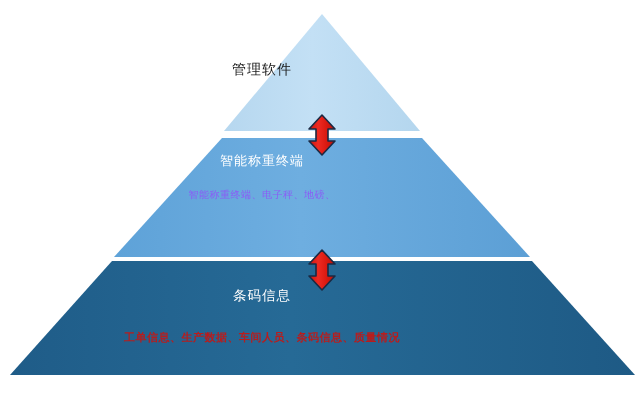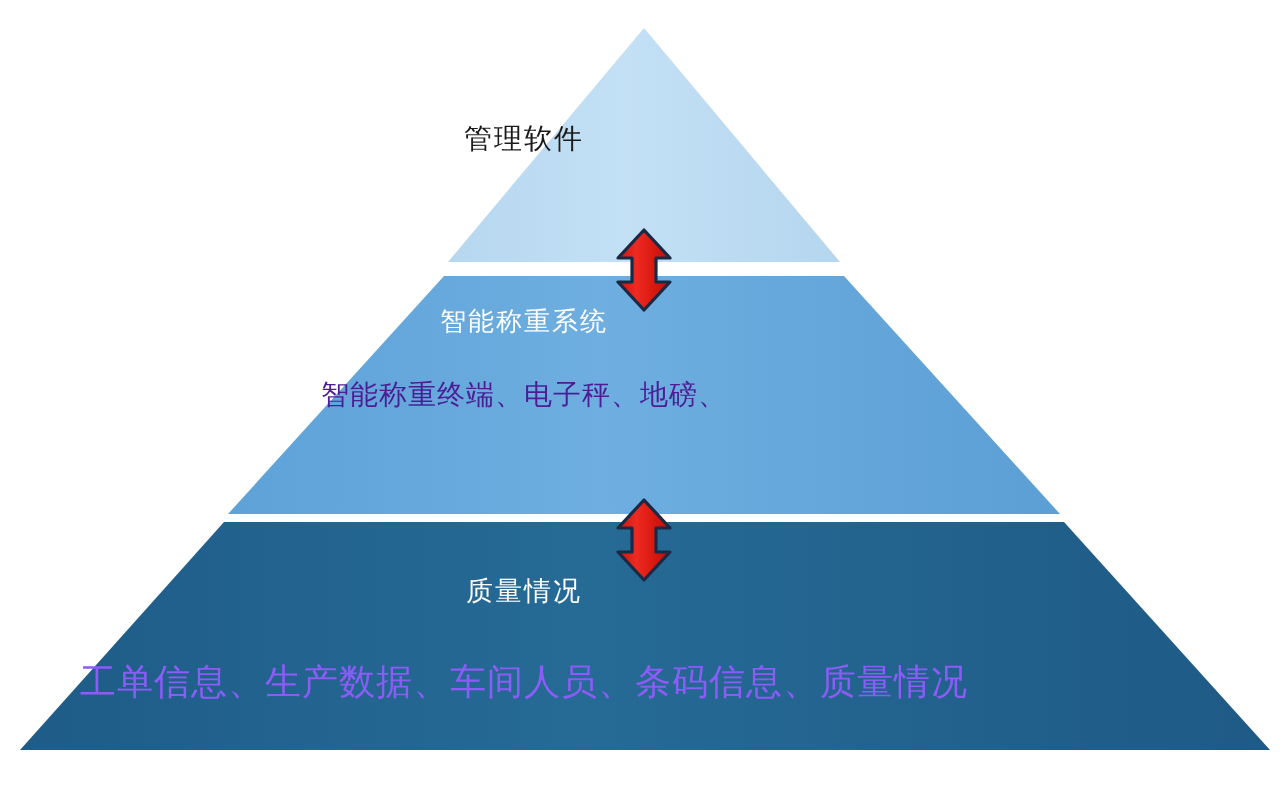--- a/index.html
+++ b/index.html
@@ -58,37 +58,38 @@
 
   
   #mid-tier-heading {
     top: 152px;
     color: #ffffff;
     font-size: 13px;
     letter-spacing: 1px;
   }
   #mid-tier-detail {
     top: 188px;
-    color: #4c1d95;
-    font-size: 14px;
+    color: #8b5cf6;
+    font-size: 10px;
     letter-spacing: 0.5px;
   }
 
   
   #bottom-tier-heading {
     top: 287px;
     color: #ffffff;
     font-size: 13.5px;
     letter-spacing: 1px;
   }
   #bottom-tier-detail {
     top: 330px;
-    color: #8b5cf6;
-    font-size: 18px;
+    color: #b91c1c;
+    font-size: 11px;
     letter-spacing: 0.5px;
+    font-weight: bold;
   }
 
   .arrow {
     position: absolute;
   }
   #arrow-top  { left: 306px; top: 113px; }
   #arrow-bottom { left: 306px; top: 248px; }
 </style>
 </head>
 <body>
@@ -126,26 +127,26 @@
 
     <polygon points="322,14 420,131 224,131" fill="url(#gradTop)"></polygon>
   </svg>
 
   <div class="text-layer">
 
     <div class="tier-text" id="top-tier-text">
       <div class="line1">管理软件</div>
     </div>
 
-    <div class="tier-text" id="mid-tier-heading">智能称重系统</div>
+    <div class="tier-text" id="mid-tier-heading">智能称重终端</div>
     <div class="tier-text" id="mid-tier-detail">
       <div>智能称重终端、电子秤、地磅、</div>
     </div>
 
-    <div class="tier-text" id="bottom-tier-heading">质量情况</div>
+    <div class="tier-text" id="bottom-tier-heading">条码信息</div>
     <div class="tier-text" id="bottom-tier-detail">工单信息、生产数据、车间人员、条码信息、质量情况</div>
 
   </div>
 
   <svg class="arrow" id="arrow-top" width="32" height="44" viewBox="0 0 32 44">
     <polygon points="16,2 29,16 22,16 22,28 29,28 16,42 3,28 10,28 10,16 3,16" fill="url(#gradArrow)" stroke="#1B2A44" stroke-width="1.6" stroke-linejoin="round"></polygon>
   </svg>
 
   <svg class="arrow" id="arrow-bottom" width="32" height="44" viewBox="0 0 32 44">
     <polygon points="16,2 29,16 22,16 22,28 29,28 16,42 3,28 10,28 10,16 3,16" fill="url(#gradArrow)" stroke="#1B2A44" stroke-width="1.6" stroke-linejoin="round"></polygon>

